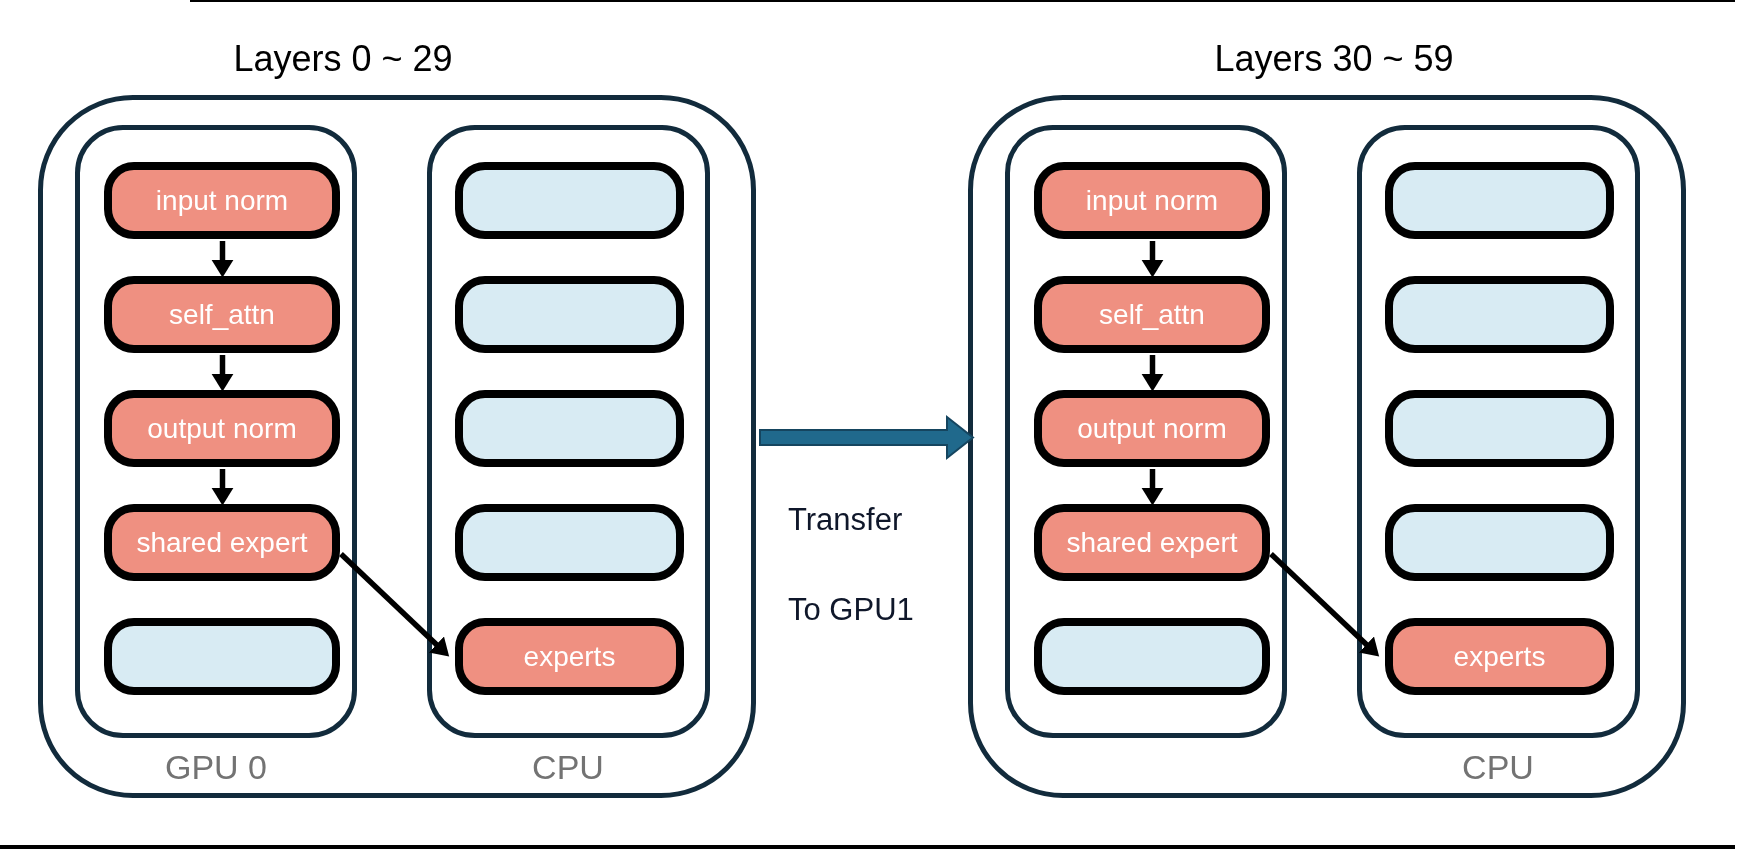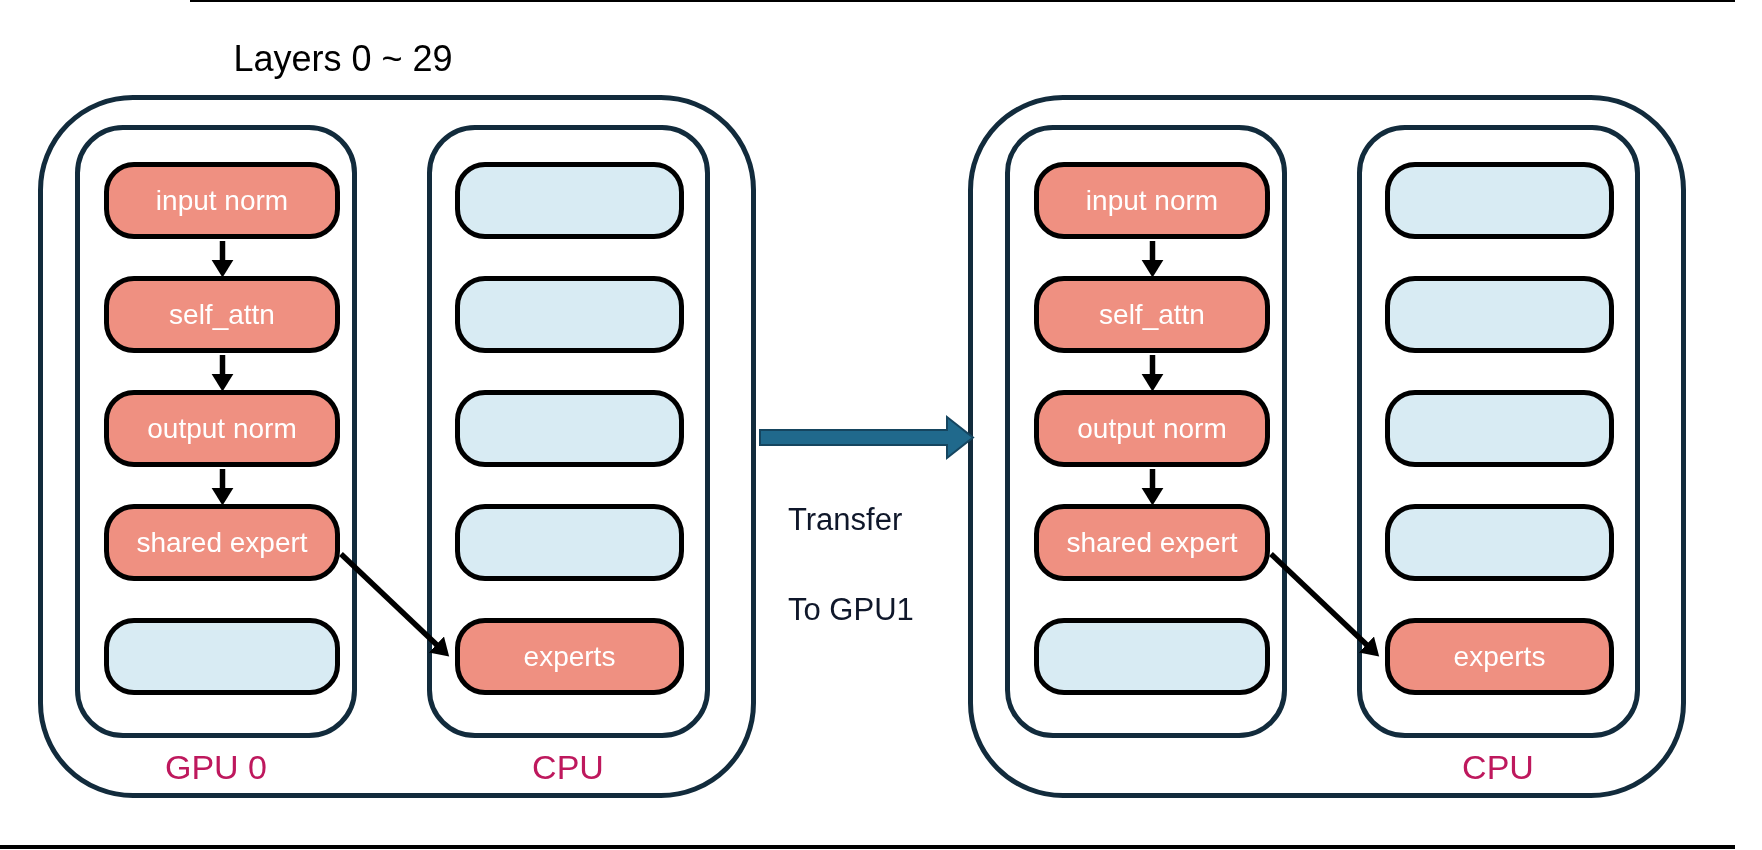--- a/index.html
+++ b/index.html
@@ -27,35 +27,35 @@
     border: 5px solid #122B3C;
     border-radius: 95px;
     background: #ffffff;
   }
   .col-box {
     border: 5px solid #122B3C;
     border-radius: 48px;
     background: #ffffff;
   }
   .block {
-    border: 5px solid #000000;
+    border: 8px solid #000000;
     border-radius: 30px;
     display: flex;
     align-items: center;
     justify-content: center;
     font-size: 28px;
     color: #ffffff;
     white-space: nowrap;
   }
   .block.salmon { background: #EF9081; }
   .block.blue   { background: #D8EBF3; }
 
   .col-label {
     font-size: 34px;
-    color: #be185d;
+    color: #737373;
     text-align: center;
     white-space: nowrap;
   }
   .transfer-text {
     font-size: 31px;
     line-height: 45px;
     color: #0f172a;
     white-space: pre-line;
   }
   .edge { background: #000000; }
@@ -86,20 +86,21 @@
 
   <div class="abs block blue" style="left:455px; top:162px; width:229px; height:77px;"></div>
   <div class="abs block blue" style="left:455px; top:276px; width:229px; height:77px;"></div>
   <div class="abs block blue" style="left:455px; top:390px; width:229px; height:77px;"></div>
   <div class="abs block blue" style="left:455px; top:504px; width:229px; height:77px;"></div>
   <div class="abs block salmon" style="left:455px; top:618px; width:229px; height:77px;">experts</div>
 
   <div class="abs col-label" style="left:116px; top:748px; width:200px;">GPU 0</div>
   <div class="abs col-label" style="left:468px; top:748px; width:200px;">CPU</div>
 
+  <div class="abs group-title" style="left:1134px; top:38px; width:400px;">Layers 30 ~ 59</div>
 
   <div class="abs outer-box" style="left:968px; top:95px; width:718px; height:703px;"></div>
 
   <div class="abs col-box" style="left:1005px; top:125px; width:282px; height:613px;"></div>
   <div class="abs col-box" style="left:1357px; top:125px; width:283px; height:613px;"></div>
 
   <div class="abs block salmon" style="left:1034px; top:162px; width:236px; height:77px;">input norm</div>
   <div class="abs block salmon" style="left:1034px; top:276px; width:236px; height:77px;">self_attn</div>
   <div class="abs block salmon" style="left:1034px; top:390px; width:236px; height:77px;">output norm</div>
   <div class="abs block salmon" style="left:1034px; top:504px; width:236px; height:77px;">shared expert</div>

